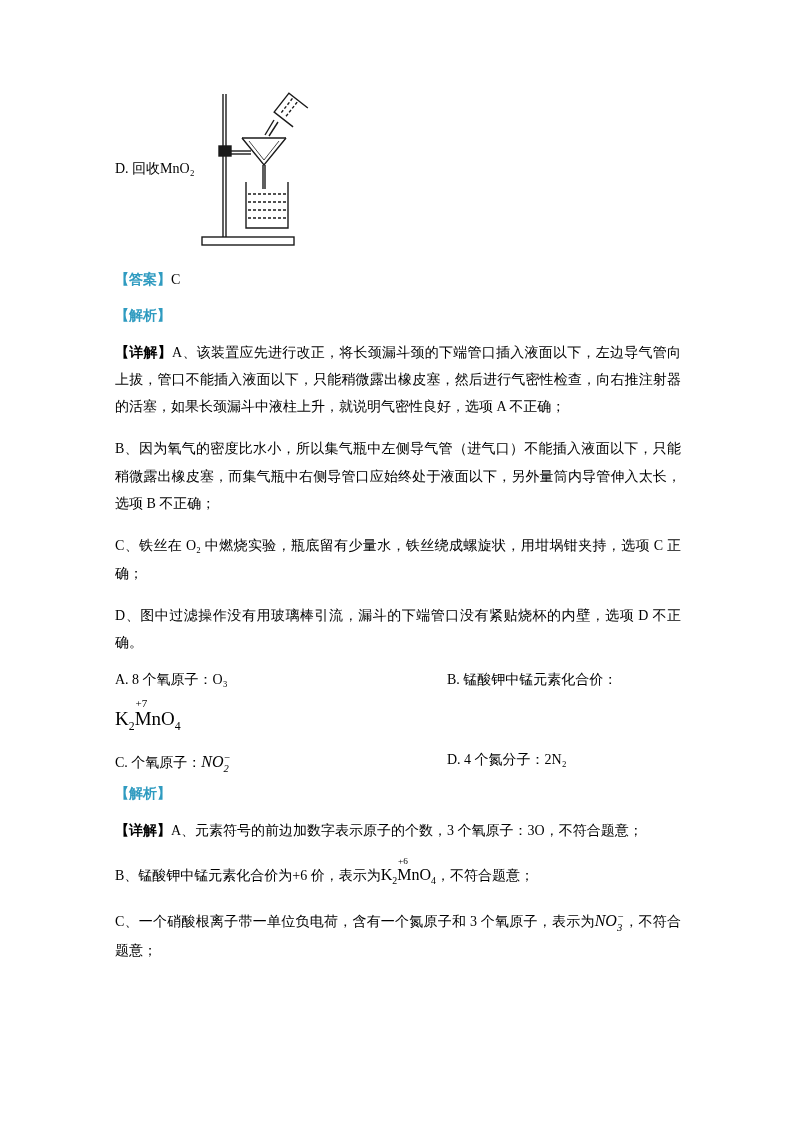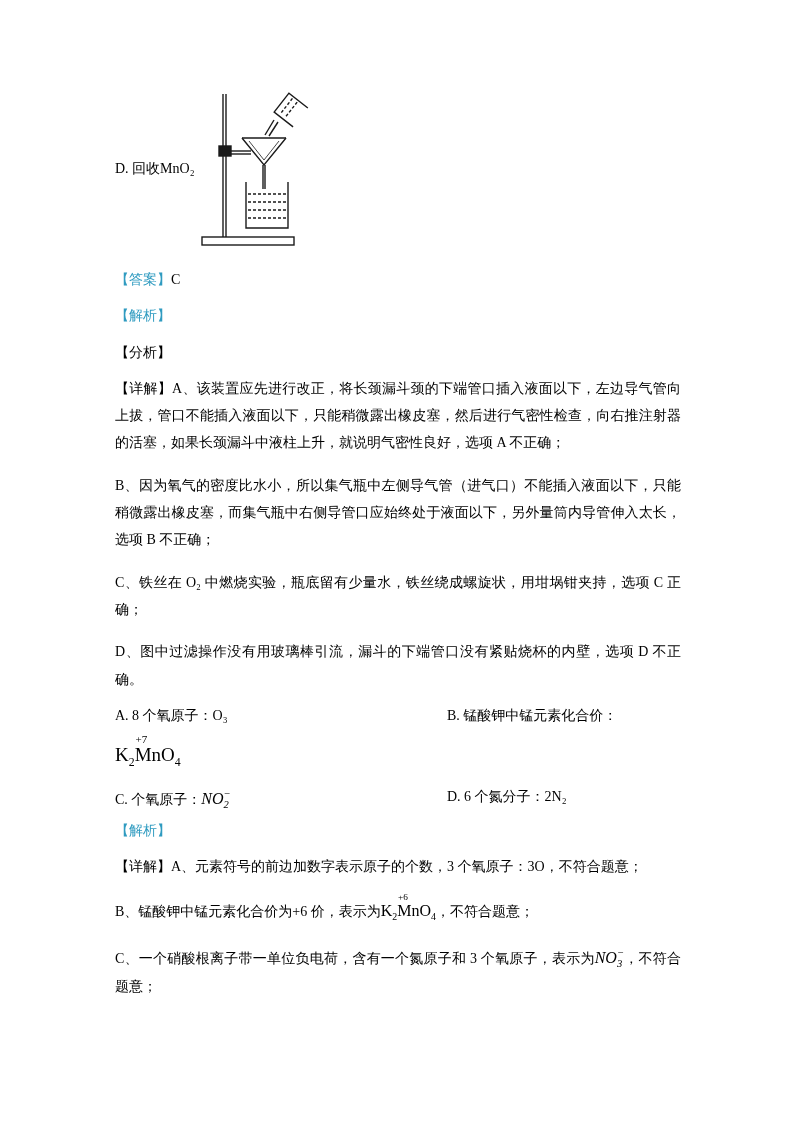--- a/index.html
+++ b/index.html
@@ -14,21 +14,21 @@
   }
   .page { padding: 88px 112px 40px 115px; }
 
   .para {
     line-height: 1.95;
     text-align: justify;
     margin-bottom: 9px;
   }
   .para-wide { margin-bottom: 15px; }
 
-  .tag { font-weight: normal; margin-top: 42px; }
+  .tag { font-weight: bold; margin-top: 42px; }
   .accent { color: #2f9bc0; }
 
   
   .diagram-row {
     display: flex;
     align-items: center;
     gap: 4px;
     margin-bottom: 16px;
     min-height: 160px;
   }
@@ -113,42 +113,41 @@
         <line x1="49" y1="122" x2="87" y2="122" stroke-dasharray="3 2"></line>
         <line x1="49" y1="130" x2="87" y2="130" stroke-dasharray="3 2"></line>
       </g>
     </svg>
   </div>
 
   <p class="para"><span class="tag accent">【答案】</span><span>C</span></p>
 
   <p class="para"><span class="tag accent">【解析】</span></p>
 
-  <p class="para"><span class="tag">【分析】</span></p>
 
   <p class="para para-wide"><span class="tag">【详解】</span><span>A、该装置应先进行改正，将长颈漏斗颈的下端管口插入液面以下，左边导气管向上拔，管口不能插入液面以下，只能稍微露出橡皮塞，然后进行气密性检查，向右推注射器的活塞，如果长颈漏斗中液柱上升，就说明气密性良好，选项 A 不正确；</span></p>
 
   <p class="para para-wide">B、因为氧气的密度比水小，所以集气瓶中左侧导气管（进气口）不能插入液面以下，只能稍微露出橡皮塞，而集气瓶中右侧导管口应始终处于液面以下，另外量筒内导管伸入太长，选项 B 不正确；</p>
 
   <p class="para para-wide">C、铁丝在 O₂ 中燃烧实验，瓶底留有少量水，铁丝绕成螺旋状，用坩埚钳夹持，选项 C 正确；</p>
 
   <p class="para">D、图中过滤操作没有用玻璃棒引流，漏斗的下端管口没有紧贴烧杯的内壁，选项 D 不正确。</p>
 
 
 
   <div class="options-row">
     <span class="opt-col-left">A. 8 个氧原子：O₃</span>
     <span>B. 锰酸钾中锰元素化合价：</span>
   </div>
 
   <p class="formula-line"><span class="chem chem-lg"><span>K</span><sub class="f-sub">2</sub><span class="ox-wrap"><span class="ox-charge">+7</span><span>Mn</span></span><span>O</span><sub class="f-sub">4</sub></span></p>
 
   <div class="options-row">
     <span class="opt-col-left"><span>C. 个氧原子：</span><span class="math"><span>NO</span><span class="subsup"><span class="s-sup">−</span><span class="s-sub">2</span></span></span></span>
-    <span>D. 6 个氮分子：2N₂</span>
+    <span>D. 4 个氮分子：2N₂</span>
   </div>
 
 
   <p class="para"><span class="tag accent">【解析】</span></p>
 
   <p class="para para-wide"><span class="tag">【详解】</span><span>A、元素符号的前边加数字表示原子的个数，3 个氧原子：3O，不符合题意；</span></p>
 
   <p class="para para-wide"><span>B、锰酸钾中锰元素化合价为+6 价，表示为</span><span class="chem chem-md"><span>K</span><sub class="f-sub">2</sub><span class="ox-wrap"><span class="ox-charge">+6</span><span>Mn</span></span><span>O</span><sub class="f-sub">4</sub></span><span>，不符合题意；</span></p>
 
   <p class="para para-wide"><span>C、一个硝酸根离子带一单位负电荷，含有一个氮原子和 3 个氧原子，表示为</span><span class="math"><span>NO</span><span class="subsup"><span class="s-sup">−</span><span class="s-sub">3</span></span></span><span>，不符合题意；</span></p>

